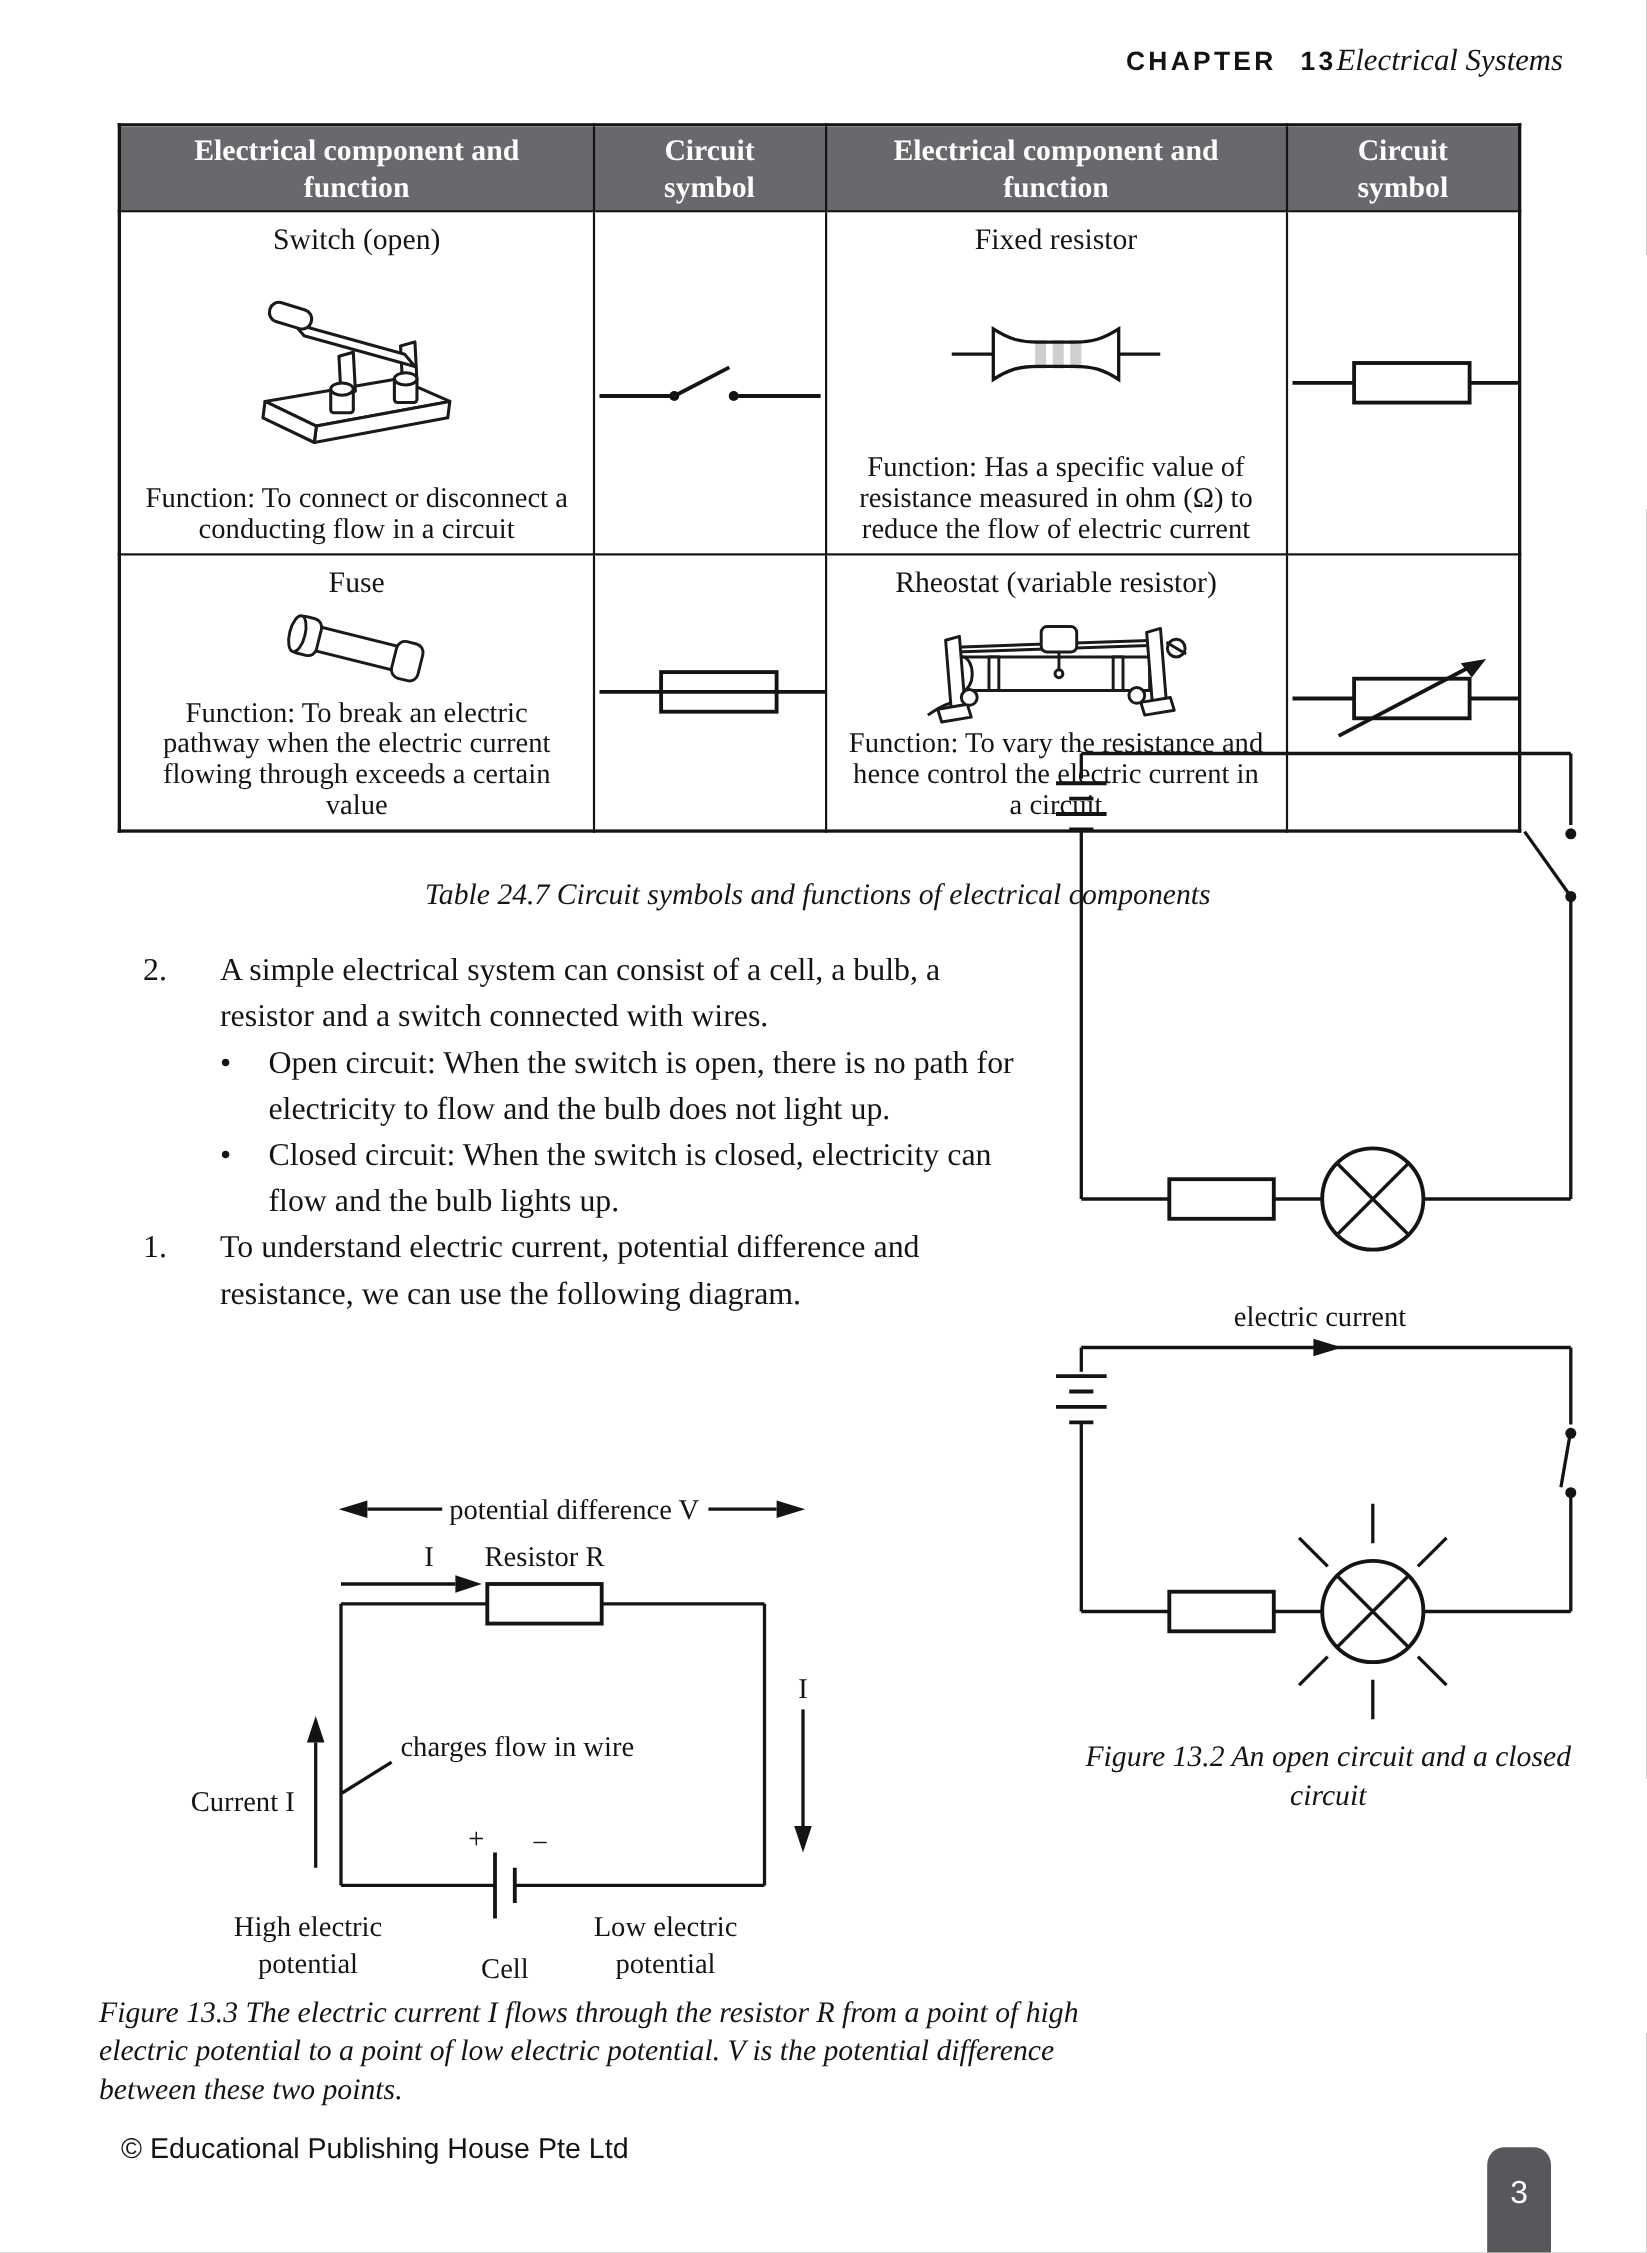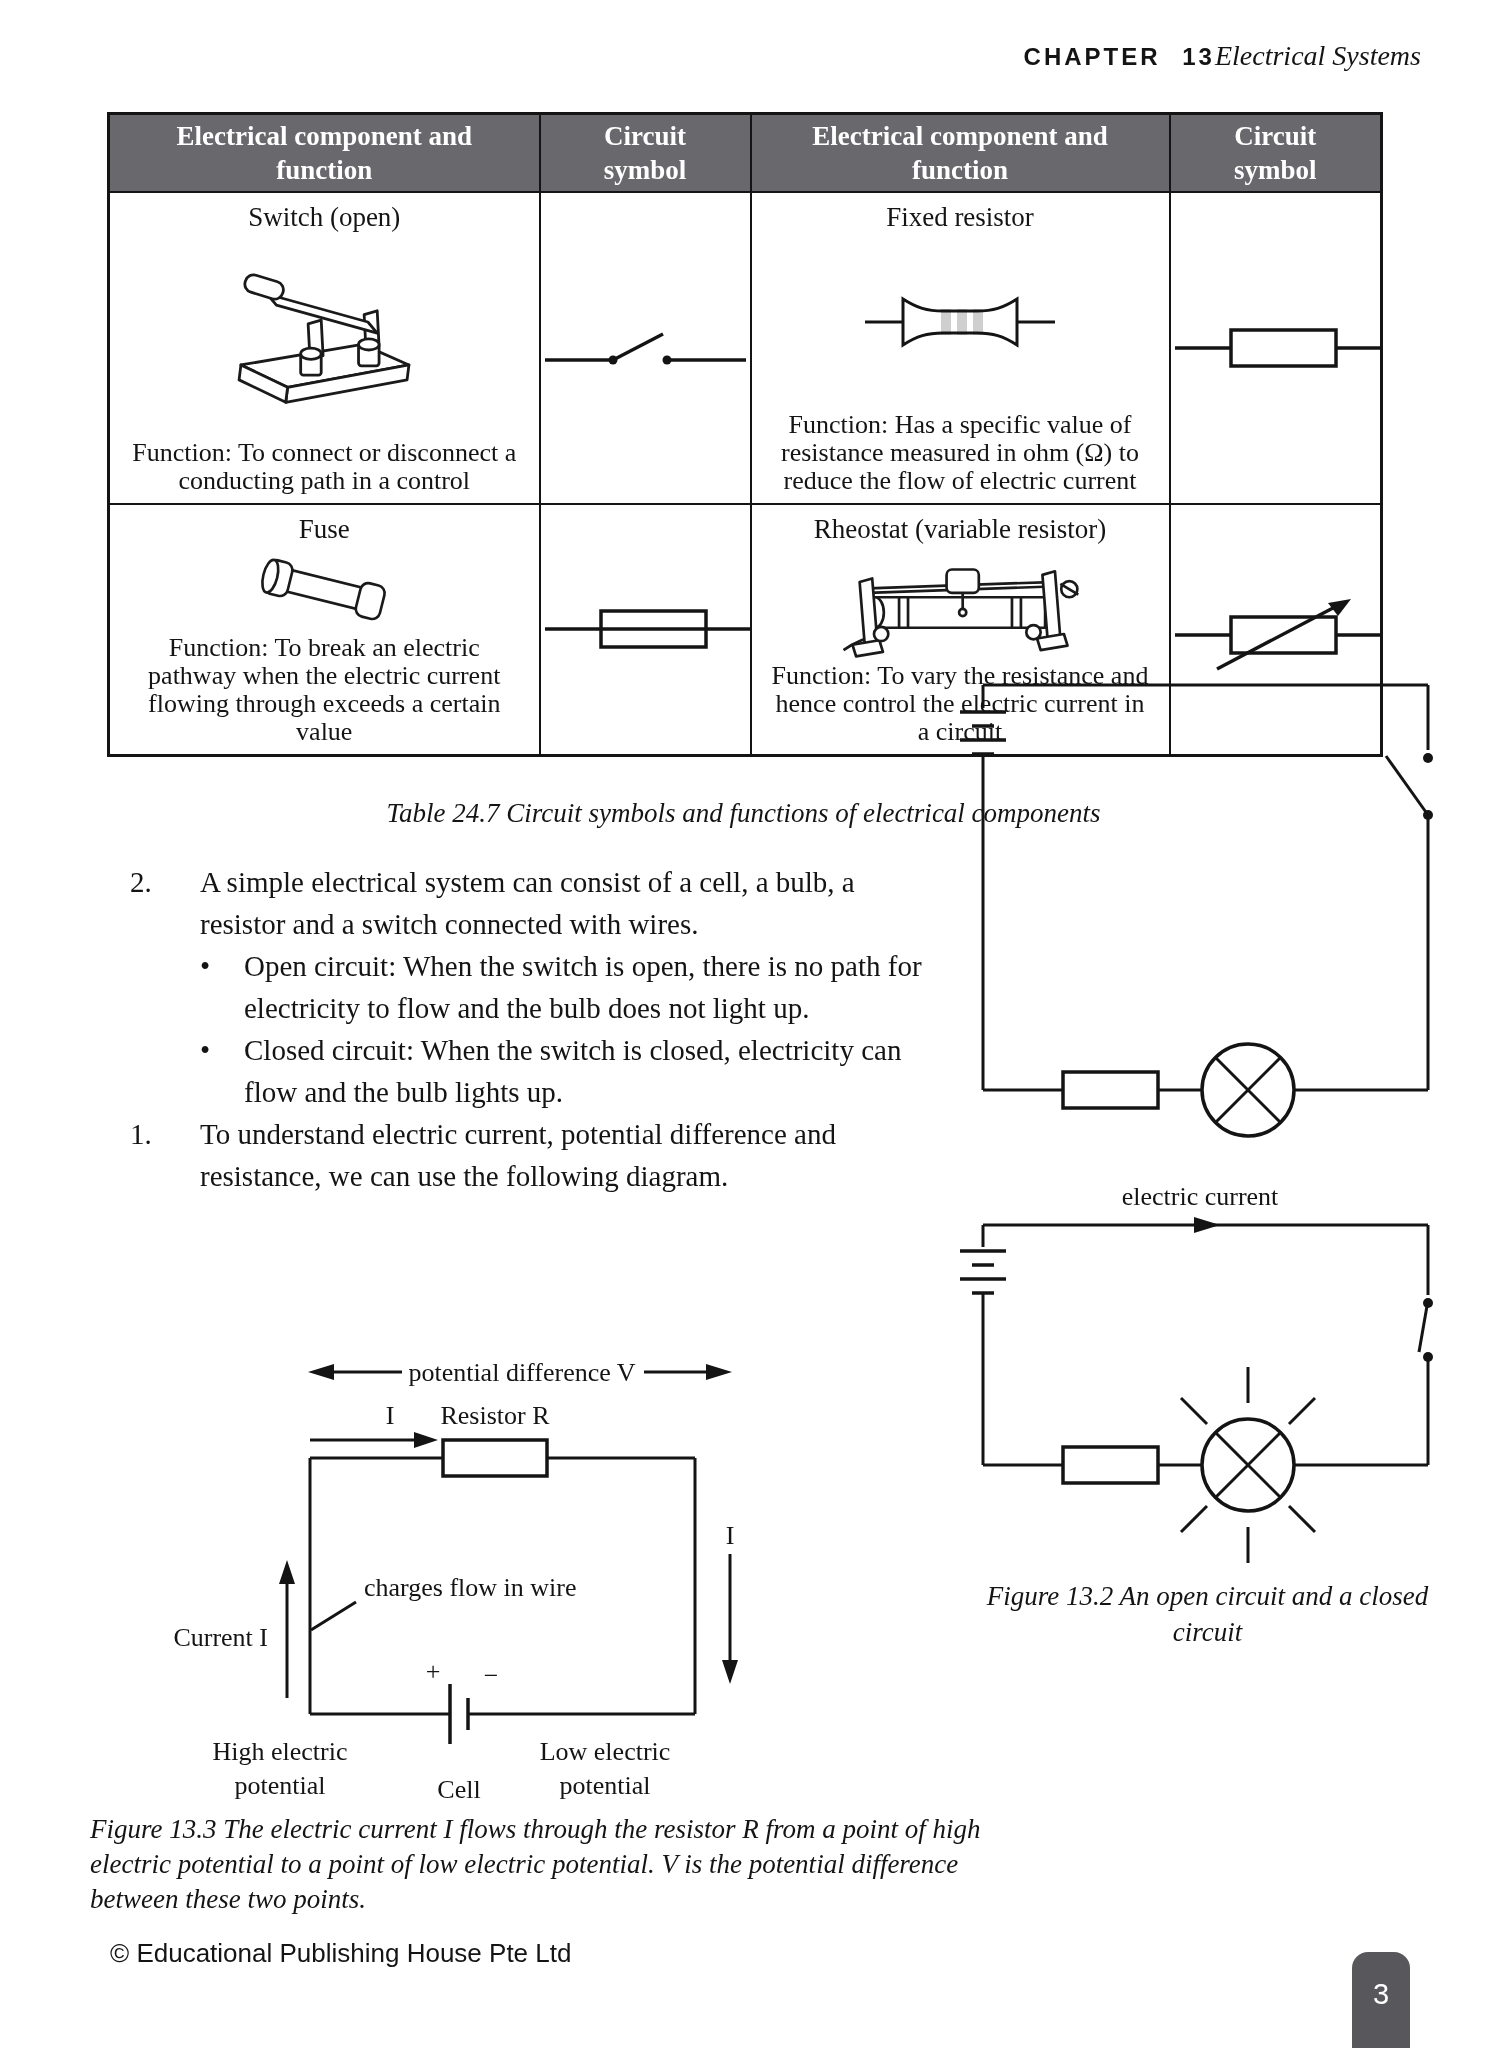--- a/index.html
+++ b/index.html
@@ -80,21 +80,21 @@
               <polygon points="88,62 102,58 104,96 90,100"></polygon>
               <polygon points="148,52 162,48 164,86 150,90"></polygon>
               <polygon points="152,60 162,72 54,42 44,30"></polygon>
               <rect x="20" y="13" width="42" height="19" rx="9" transform="rotate(17 41 22)"></rect>
               <rect x="80" y="94" width="22" height="23" rx="3"></rect>
               <ellipse cx="91" cy="94" rx="11" ry="6"></ellipse>
               <rect x="142" y="84" width="22" height="23" rx="3"></rect>
               <ellipse cx="153" cy="84" rx="11" ry="6"></ellipse>
             </g>
           </svg>
-          <div class="cfunc w1">Function: To connect or disconnect a conducting path in a control</div>
+          <div class="cfunc w1">Function: To connect or disconnect a conducting flow in a circuit</div>
         </div>
       </td>
       <td>
         <svg width="205" height="56" viewBox="0 0 205 56" style="margin:0 auto">
           <path class="ln35" d="M2,40 H66"></path>
           <circle class="fillb" cx="70" cy="40" r="4.5"></circle>
           <path class="ln35" d="M70,40 L120,14"></path>
           <circle class="fillb" cx="124" cy="40" r="4.5"></circle>
           <path class="ln35" d="M128,40 H203"></path>
         </svg>

